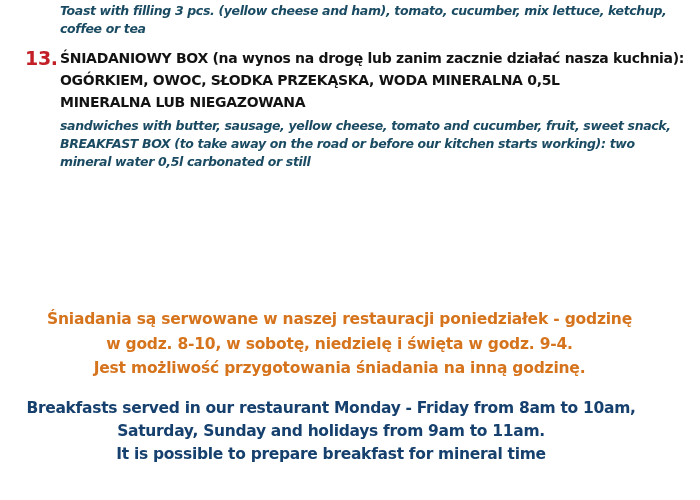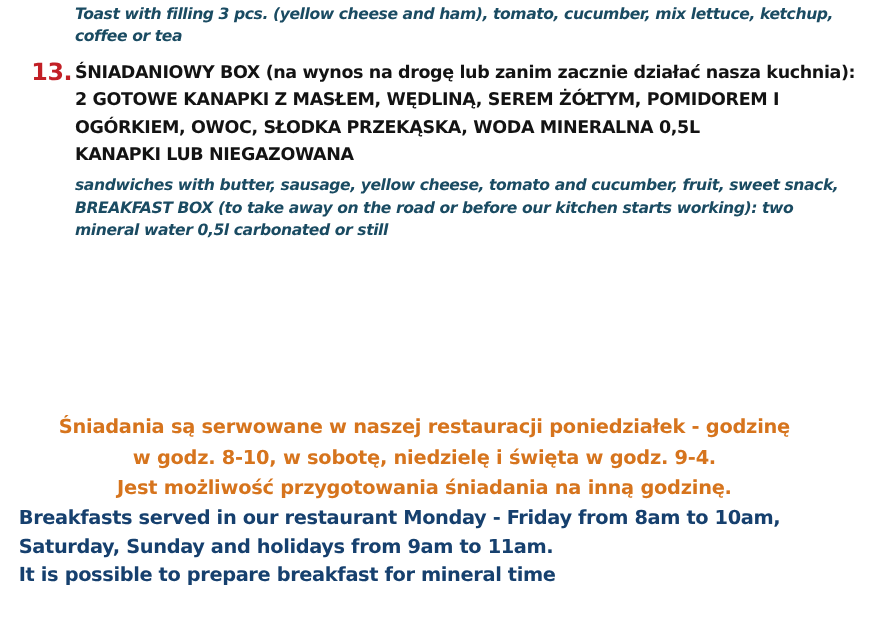--- a/index.html
+++ b/index.html
@@ -51,43 +51,43 @@
   .hours-pl{
     margin-top:136px;
     margin-left:-28px;
     text-align:center;
     color:var(--orange);
     font-weight:bold;
     font-size:15.5px;line-height:24.5px;letter-spacing:-0.2px;
   }
   
   .hours-en{
+    margin-top:16px;
     margin-left:-45px;
-    text-align:left;
+    text-align:center;
     color:var(--navy);
     font-weight:bold;
     font-size:15.5px;line-height:23px;letter-spacing:-0.3px;
   }
 </style>
 </head>
 <body>
 
 <div class="page">
 
   <div class="note">
     <div class="line">Toast with filling 3 pcs. (yellow cheese and ham), tomato, cucumber, mix lettuce, ketchup,</div>
     <div class="line">coffee or tea</div>
   </div>
 
   <div class="item">
     <span class="num">13.</span>
     <div class="line">ŚNIADANIOWY BOX (na wynos na drogę lub zanim zacznie działać nasza kuchnia):</div>
-    <div class="line">2 GOTOWE KANAPKI Z MASŁEM, WĘDLINĄ, SEREM ŻÓŁTYM, POMIDOREM I</div>
     <div class="line">OGÓRKIEM, OWOC, SŁODKA PRZEKĄSKA, WODA MINERALNA 0,5L</div>
-    <div class="line">KANAPKI LUB NIEGAZOWANA</div>
+    <div class="line">MINERALNA LUB NIEGAZOWANA</div>
   </div>
 
   <div class="note breakfast-box">
     <div class="line">sandwiches with butter, sausage, yellow cheese, tomato and cucumber, fruit, sweet snack,</div>
     <div class="line">BREAKFAST BOX (to take away on the road or before our kitchen starts working): two</div>
     <div class="line">mineral water 0,5l carbonated or still</div>
   </div>
 
   <div class="hours-pl">
     <div class="line">Śniadania są serwowane w naszej restauracji poniedziałek - godzinę</div>

